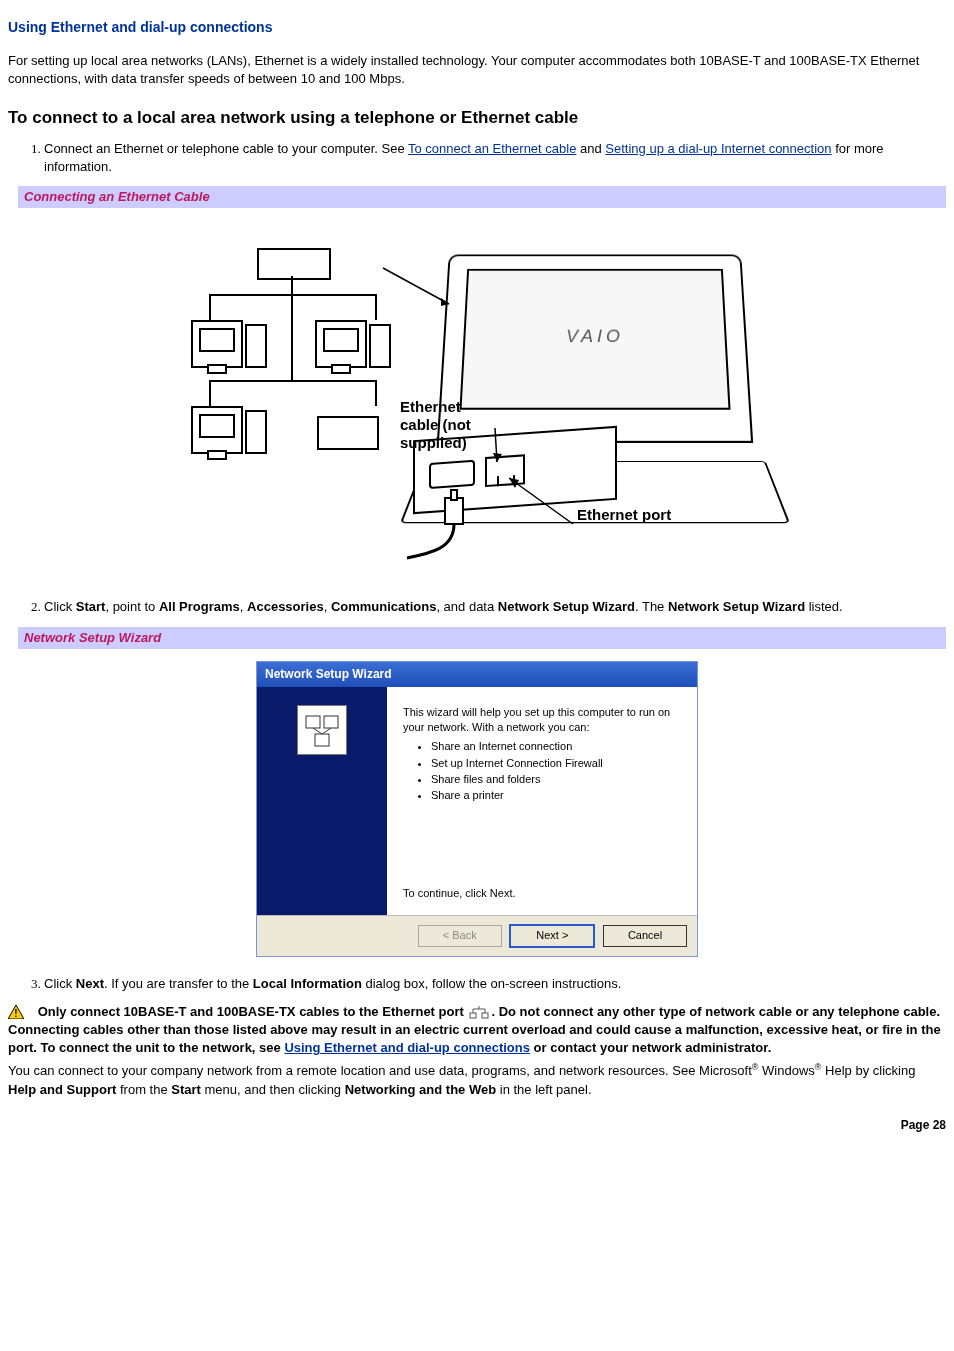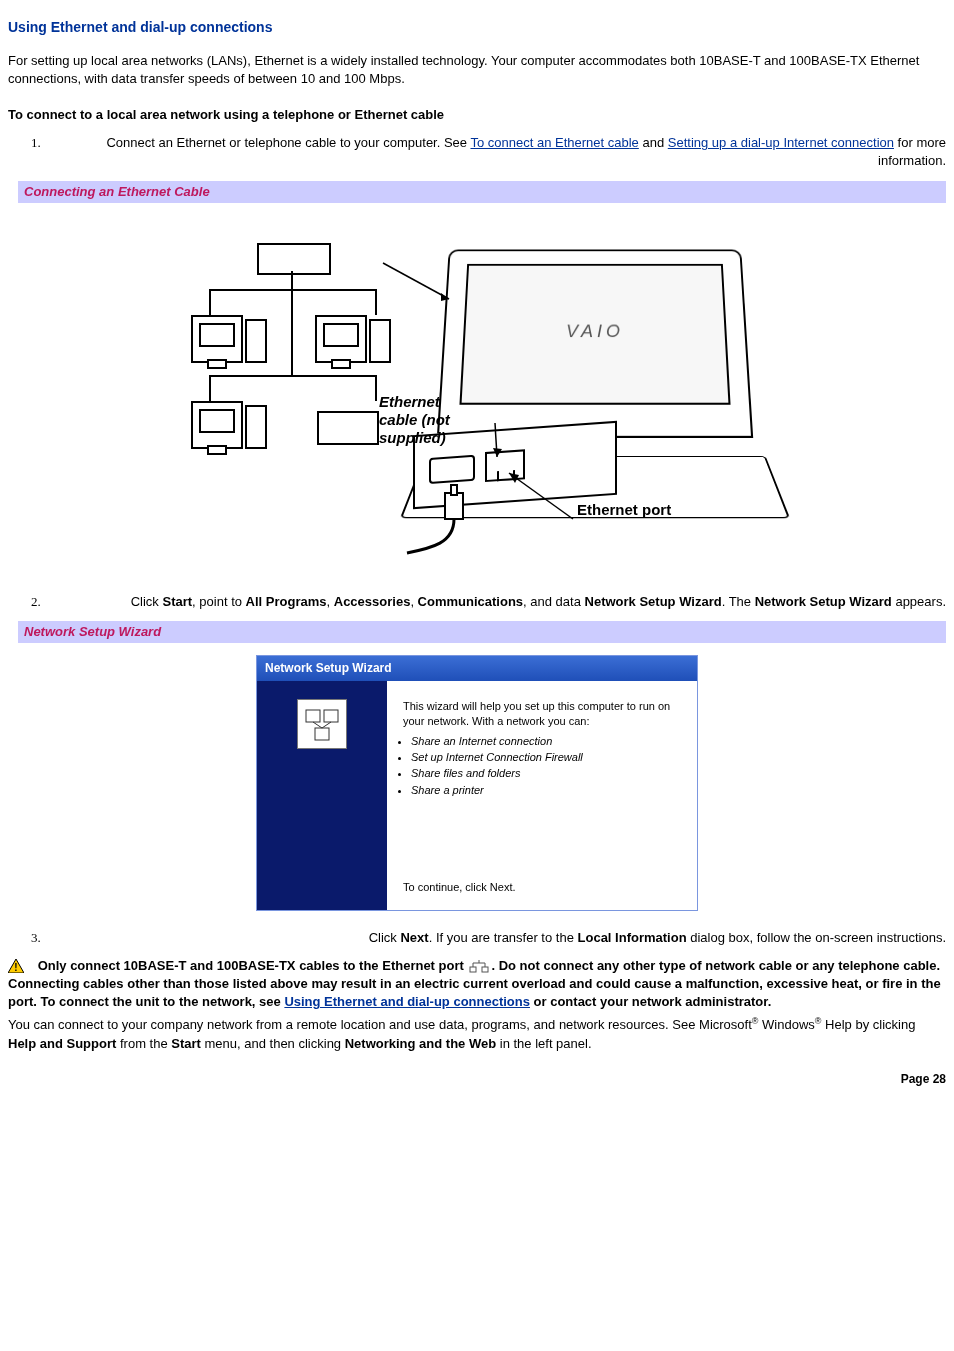--- a/index.html
+++ b/index.html
@@ -12,23 +12,23 @@
     line-height: 1.4;
   }
   h3.section-title {
     color: #003399;
     font-size: 14px;
     font-weight: bold;
     margin: 10px 0 14px 0;
   }
   p { margin: 4px 0; }
   .bold { font-weight: bold; }
-  .subhead { font-weight: bold; margin: 18px 0 10px 0; font-size: 13px; }
+  .subhead { font-weight: bold; margin: 18px 0 10px 0; font-size: 17px; }
   ol.steps { margin: 4px 0 4px 22px; padding: 0; }
-  ol.steps > li { margin: 4px 0 10px 14px; font-family: Verdana, Arial, sans-serif; text-align: right; }
+  ol.steps > li { margin: 4px 0 10px 14px; font-family: Verdana, Arial, sans-serif; }
   ol.steps > li::marker { font-family: "Times New Roman", serif; }
   a.doclink { color: #003399; text-decoration: underline; }
   .caption-bar {
     background: #ccccff;
     color: #be185d;
     font-style: italic;
     font-weight: bold;
     padding: 2px 6px;
     border-left: 10px solid #fff;
     margin: 4px 0 6px 0;
@@ -106,21 +106,21 @@
   .titlebar {
     background: linear-gradient(#3b6ed5, #1f4fb8);
     color: #fff; font-weight: bold; font-size: 12px;
     padding: 4px 8px;
   }
   .wiz-body { display:flex; background:#fff; }
   .wiz-left { width: 130px; background:#0a1a6b; display:flex; align-items:flex-start; justify-content:center; padding-top:18px; }
   .wiz-icon { width:48px; height:48px; border:1px solid #777; background:#fff; display:flex; align-items:center; justify-content:center; }
   .wiz-right { flex:1; padding: 14px 16px 10px 16px; font-size: 11px; color:#000; }
   .wiz-h { font-family: "Times New Roman", serif; font-size: 18px; margin: 0 0 10px 0; }
-  .wiz-right ul { margin:4px 0 8px 8px; padding:0;font-style:italic; }
+  .wiz-right ul { margin:4px 0 8px 28px; padding:0; }
   .wiz-right li { margin:1px 0; }
   .wiz-btnrow { padding: 8px 10px; text-align:right; border-top:1px solid #bbb; background:#ece9d8; }
   .wiz-btn {
     display:inline-block; min-width:62px; text-align:center;
     font-size:11px; padding:2px 10px; margin-left:4px;
     border:1px solid #333; background:#ece9d8;
   }
   .wiz-btn.disabled { color:#888; border-color:#aaa; }
   .wiz-btn.default { border:2px solid #2a5bd7; }
   
@@ -182,36 +182,36 @@
   </div>
 
   <div class="cable">
     <svg width="50" height="80">
       <rect x="18" y="0" width="18" height="26" fill="#fff" stroke="#000" stroke-width="2"></rect>
       <rect x="24" y="-8" width="6" height="10" fill="#fff" stroke="#000" stroke-width="2"></rect>
       <path d="M27 26 C 27 50, 5 55, -20 60" fill="none" stroke="#000" stroke-width="3"></path>
     </svg>
   </div>
 
-  <div class="fig-label" style="left:182px; top:180px; width:100px;font-style:italic;">Ethernet cable (not supplied)</div>
+  <div class="fig-label" style="left:203px; top:180px; width:100px;">Ethernet cable (not supplied)</div>
   <div class="fig-label" style="left:380px; top:288px;">Ethernet port</div>
 
   <svg style="position:absolute; left:0; top:0;" width="560" height="360">
     <line x1="186" y1="50" x2="252" y2="86" stroke="#000" stroke-width="1.5"></line>
     <polygon points="252,86 244,80 244,88" fill="#000"></polygon>
     <line x1="298" y1="210" x2="300" y2="244" stroke="#000" stroke-width="1.5"></line>
     <polygon points="300,244 296,235 305,236" fill="#000"></polygon>
     <line x1="376" y1="306" x2="312" y2="260" stroke="#000" stroke-width="1.5"></line>
     <polygon points="312,260 322,262 318,270" fill="#000"></polygon>
   </svg>
 </div>
 
 <ol class="steps" start="2">
   <li>
-    <span>Click </span><span class="bold">Start</span><span>, point to </span><span class="bold">All Programs</span><span>, </span><span class="bold">Accessories</span><span>, </span><span class="bold">Communications</span><span>, and data </span><span class="bold">Network Setup Wizard</span><span>. The </span><span class="bold">Network Setup Wizard</span><span> appears.</span>
+    <span>Click </span><span class="bold">Start</span><span>, point to </span><span class="bold">All Programs</span><span>, </span><span class="bold">Accessories</span><span>, </span><span class="bold">Communications</span><span>, and data </span><span class="bold">Network Setup Wizard</span><span>. The </span><span class="bold">Network Setup Wizard</span><span> listed.</span>
   </li>
 </ol>
 
 <div class="caption-bar">Network Setup Wizard</div>
 
 <div class="figure2">
   <div class="titlebar">Network Setup Wizard</div>
   <div class="wiz-body">
     <div class="wiz-left">
       <div class="wiz-icon">
@@ -229,20 +229,25 @@
       <ul>
         <li>Share an Internet connection</li>
         <li>Set up Internet Connection Firewall</li>
         <li>Share files and folders</li>
         <li>Share a printer</li>
       </ul>
       <div style="height:70px;"></div>
       <p>To continue, click Next.</p>
     </div>
   </div>
+  <div class="wiz-btnrow">
+    <span class="wiz-btn disabled">&lt; Back</span>
+    <span class="wiz-btn default">Next &gt;</span>
+    <span class="wiz-btn">Cancel</span>
+  </div>
 </div>
 
 <ol class="steps" start="3">
   <li>
     <span>Click </span><span class="bold">Next</span><span>. If you are transfer to the </span><span class="bold">Local Information</span><span> dialog box, follow the on-screen instructions.</span>
   </li>
 </ol>
 
 <p>
   <span class="warn-icon">

